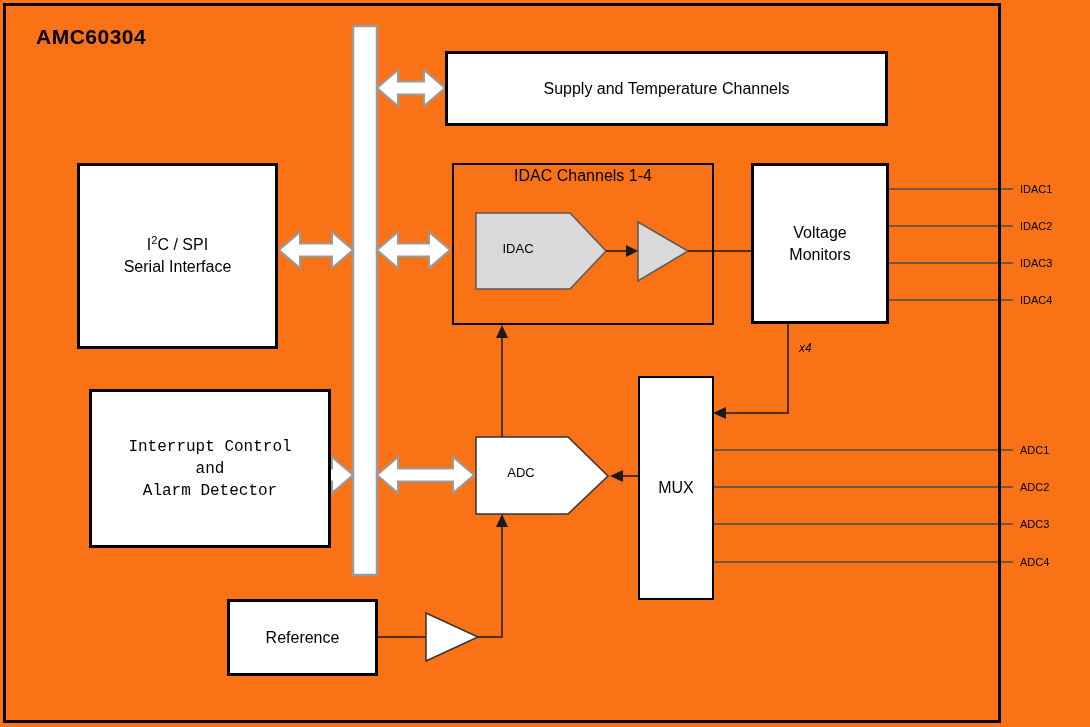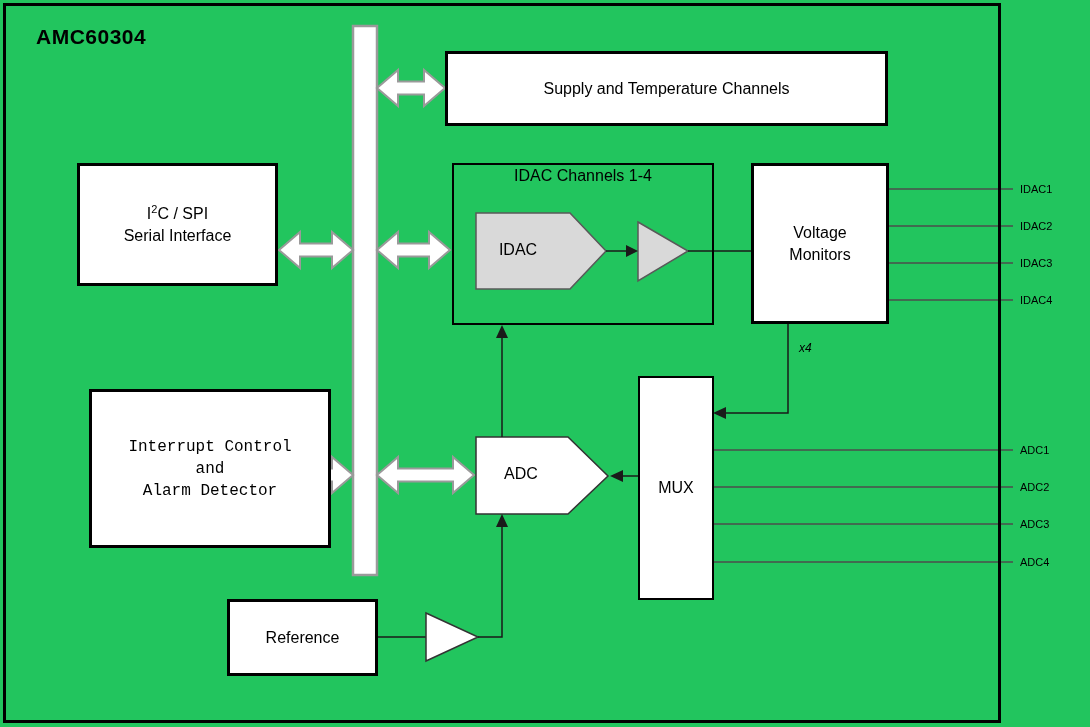--- a/index.html
+++ b/index.html
@@ -6,21 +6,21 @@
     margin: 0;
     padding: 0;
     background: #ffffff;
     font-family: "Liberation Sans", sans-serif;
     color: #000000;
   }
   #canvas {
     position: relative;
     width: 1090px;
     height: 727px;
-    background: #22c55e;
+    background: #f97316;
     overflow: hidden;
   }
   #wires {
     position: absolute;
     left: 0; top: 0;
     width: 1090px;
     height: 727px;
   }
   .abs { position: absolute; box-sizing: border-box; }
   .chip-border {
@@ -40,30 +40,30 @@
     display: flex;
     flex-direction: column;
     align-items: center;
     justify-content: center;
     text-align: center;
     font-size: 16px;
     line-height: 22px;
   }
   .block.thin { border-width: 2px; }
   .supply-box   { left: 445px; top: 51px;  width: 443px; height: 75px; }
-  .serial-box   { left: 77px;  top: 163px; width: 201px; height: 123px; }
+  .serial-box   { left: 77px;  top: 163px; width: 201px; height: 186px; }
   .idac-group   { left: 452px; top: 163px; width: 262px; height: 162px;
                   justify-content: flex-start; padding-top: 0; background: transparent; }
   .voltage-box  { left: 751px; top: 163px; width: 138px; height: 161px; }
   .interrupt-box{ left: 89px;  top: 389px; width: 242px; height: 159px; font-family: Liberation Mono, monospace; }
   .mux-box      { left: 638px; top: 376px; width: 76px;  height: 224px; }
   .reference-box{ left: 227px; top: 599px; width: 151px; height: 77px; }
   .shape-label {
     position: absolute;
-    font-size: 16px;
+    font-size: 13px;
     text-align: center;
   }
   .idac-label { left: 478px; top: 241px; width: 80px; }
   .adc-label  { left: 476px; top: 465px; width: 90px; }
   .x4-label   { left: 799px; top: 341px; font-size: 12px; font-style: italic; }
   .pin-label {
     position: absolute;
     left: 1020px;
     width: 68px;
     font-size: 11px;

